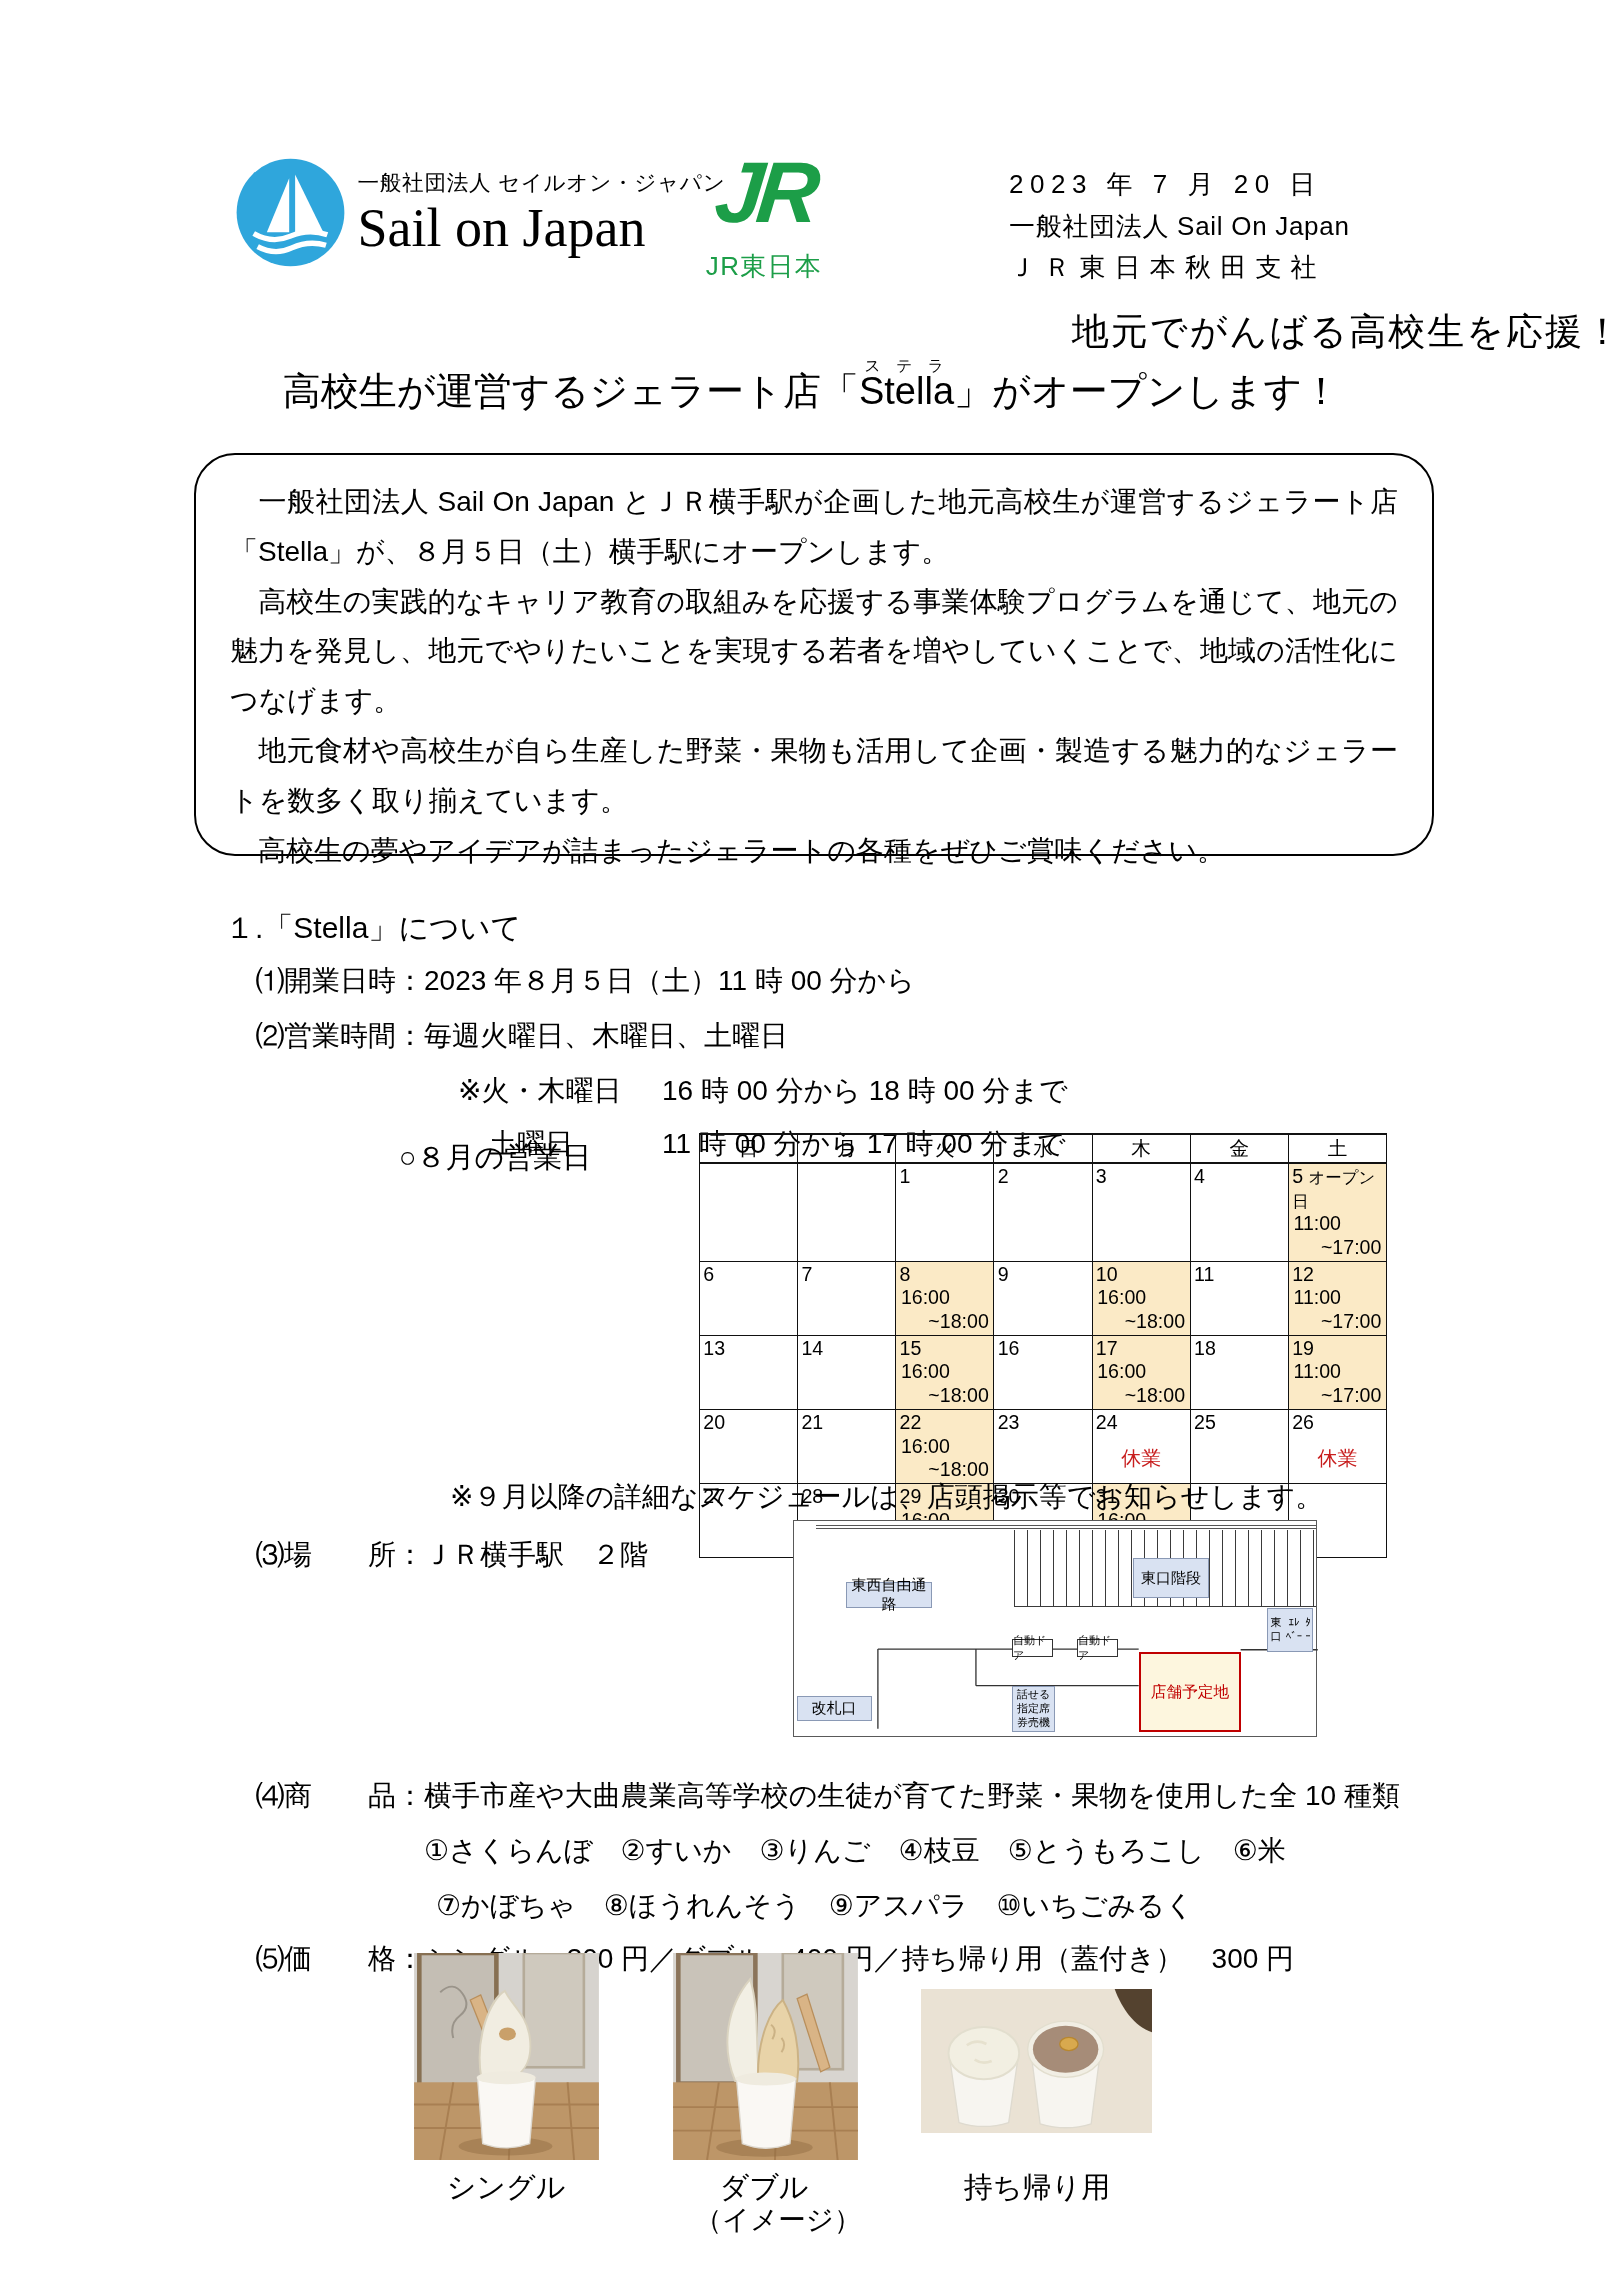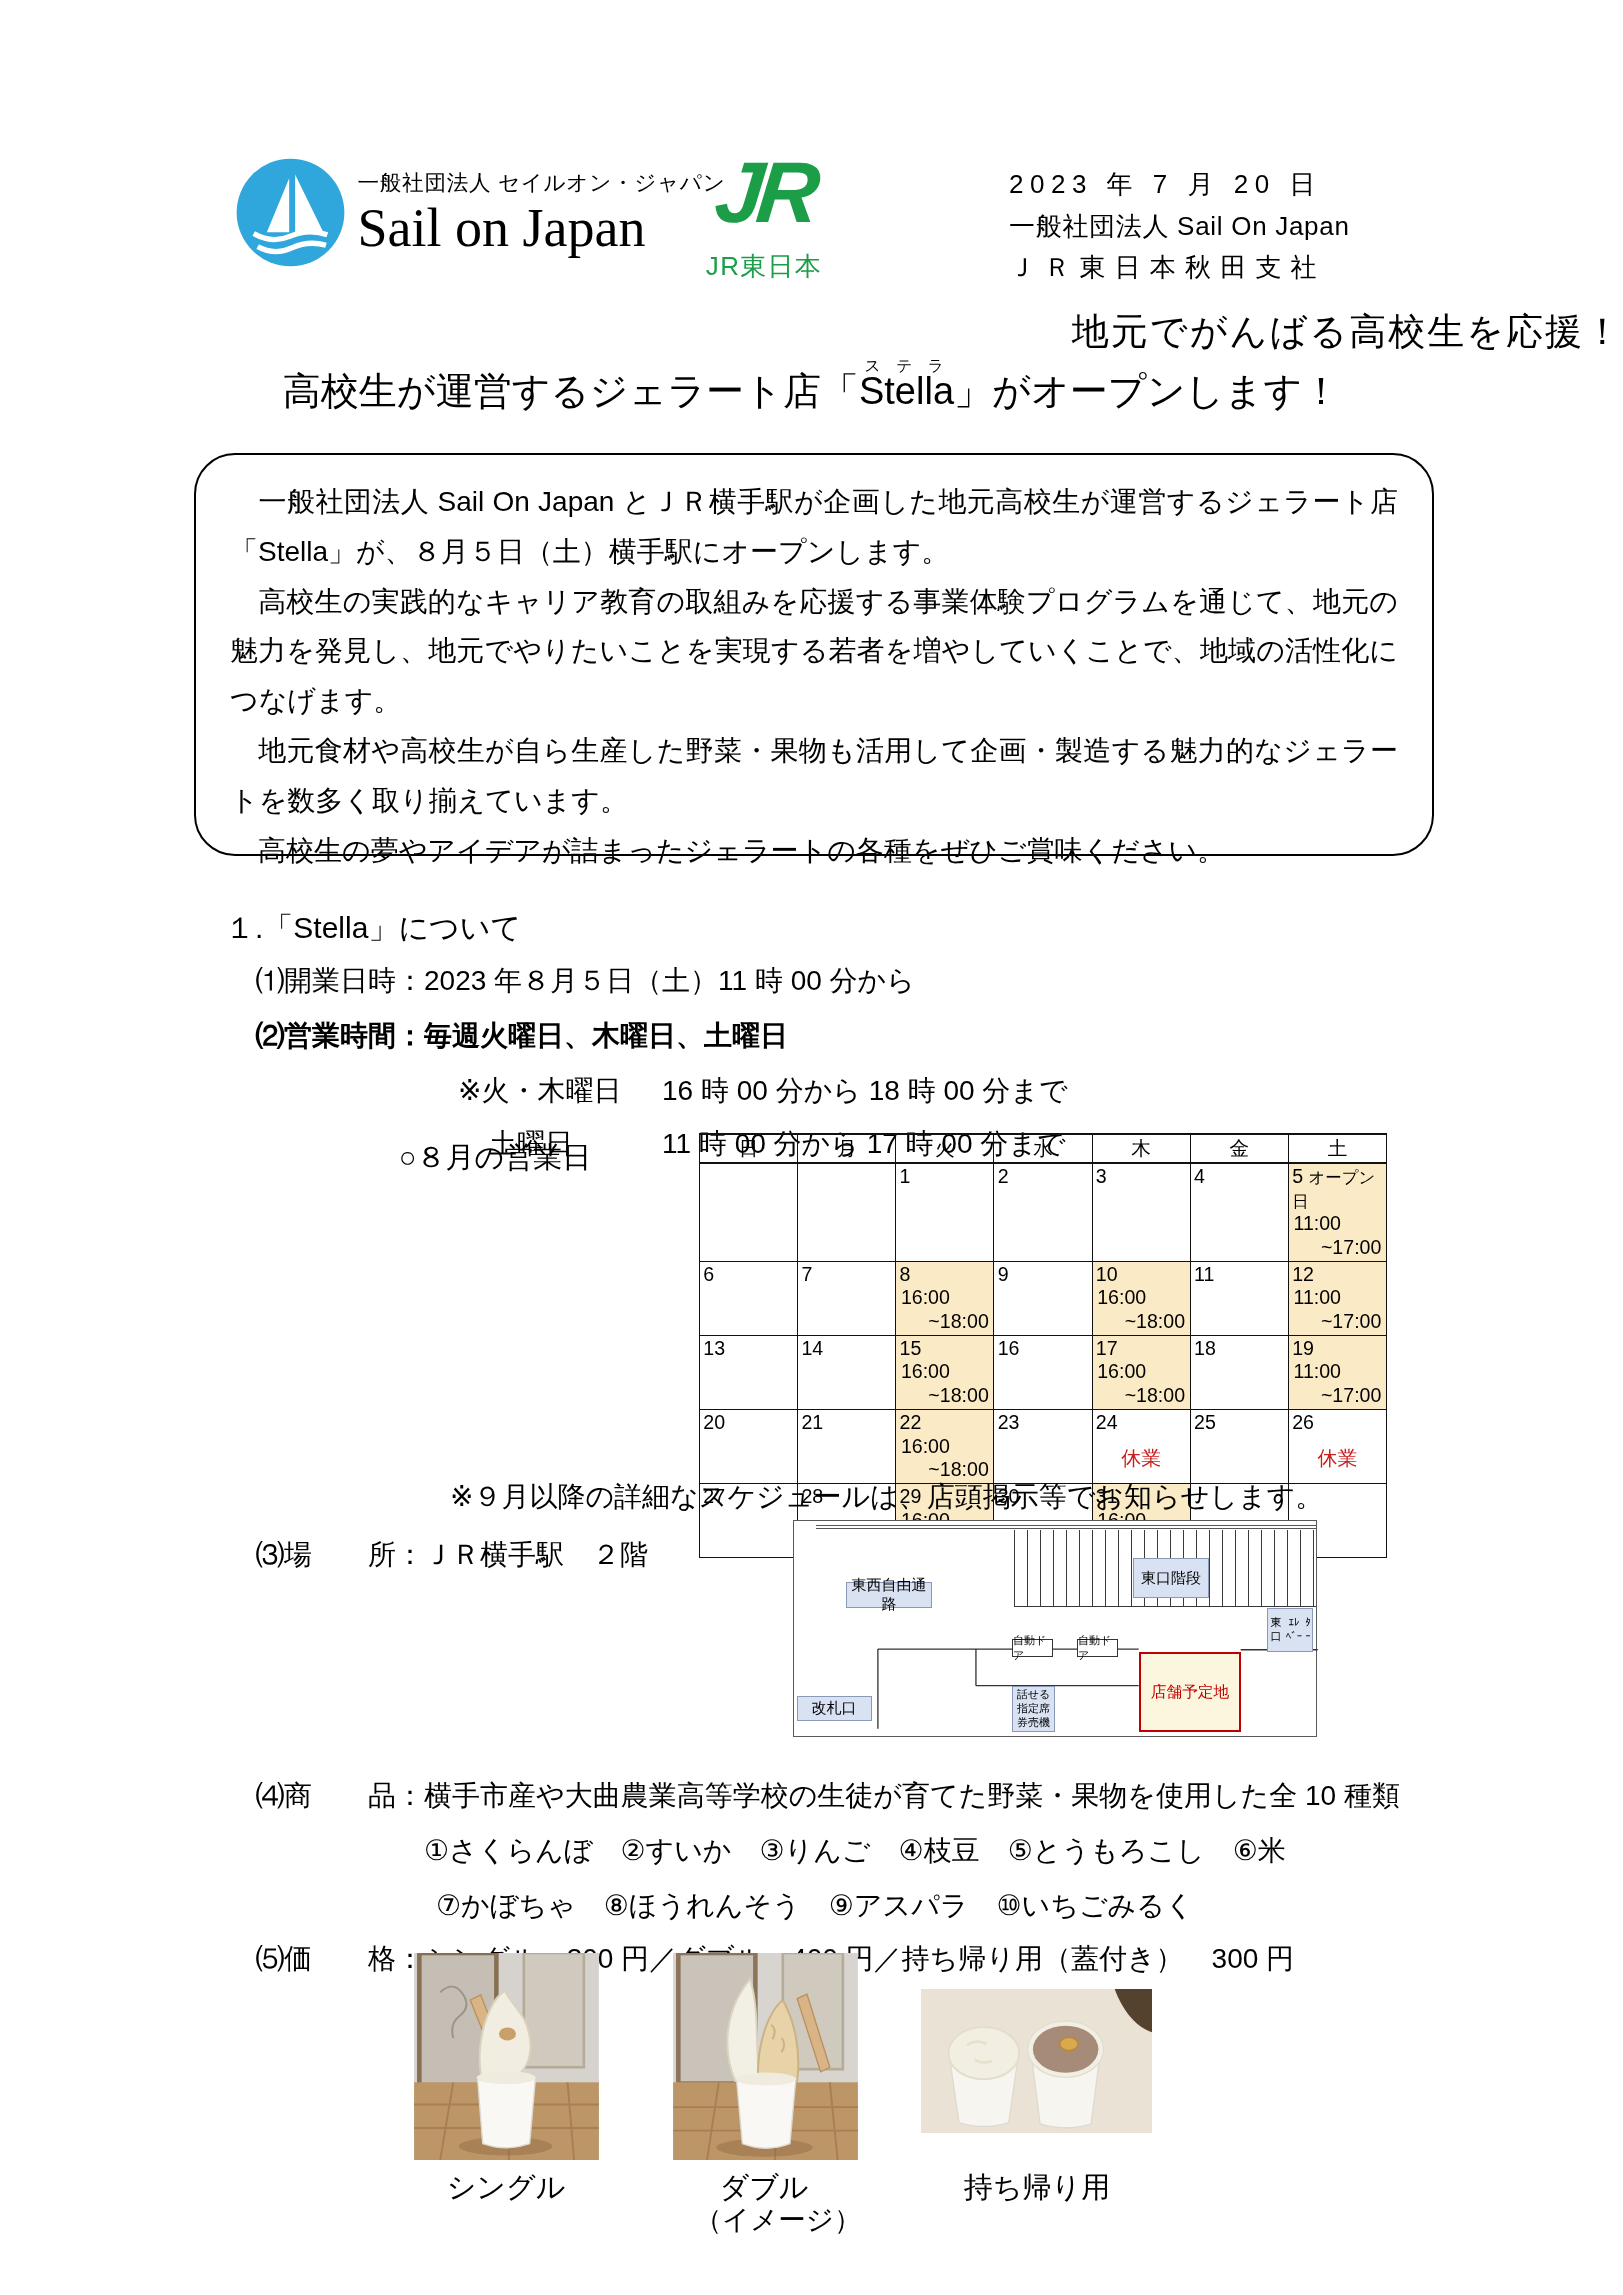--- a/index.html
+++ b/index.html
@@ -34,21 +34,21 @@
 .lead-box {
   left:194px; top:453px; width:1240px; height:403px;
   border:2.6px solid #000; border-radius:41px; padding:22px 34px 0 34px;
   font-size:28px; line-height:1.78; text-align:justify;
 }
 .lead-box p { margin:0; }
 
 
 .sec-head { left:225px; top:908px; font-size:30px; }
 .item1 { left:256px; top:962px; }
-.item2 { left:256px; top:1017px;font-weight:bold; }
+.item2 { left:256px; top:1017px; }
 .subline { height:39px;margin-left:26px; }
 .sub1 { left:432px; top:1072px; width:850px; }
 .sub2 { left:463px; top:1125px; width:850px; }
 .subline .time1 { position:absolute; left:204px; }
 .subline .time2 { position:absolute; left:173px; }
 .cal-title { left:399px; top:1138px; font-size:29px; }
 
 
 .calendar { left:699px; top:1133px; }
 .calendar table { border-collapse:collapse; table-layout:fixed; width:688px; border:1.6px solid #111; border-top:2.3px solid #111; }

